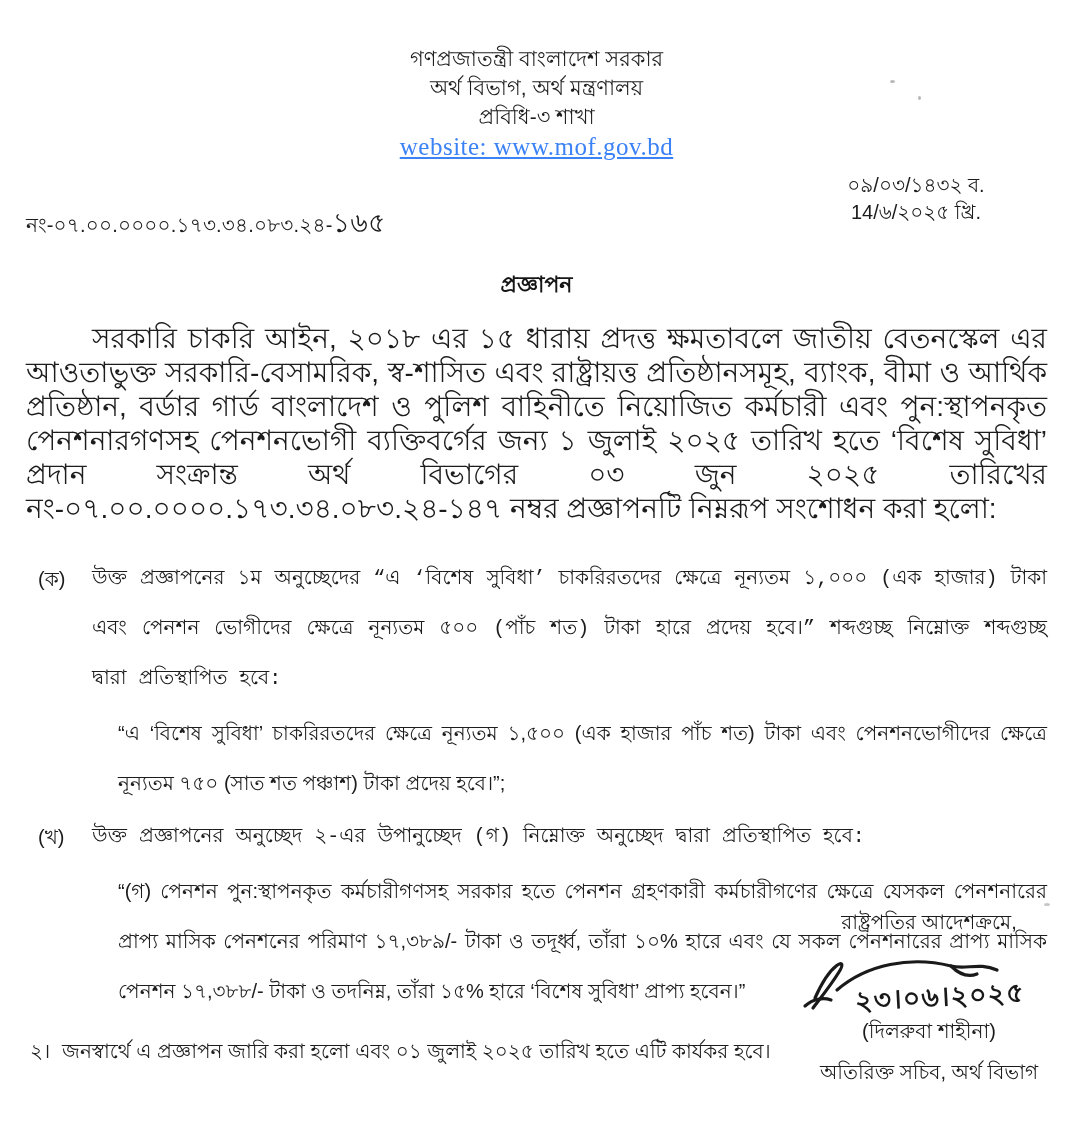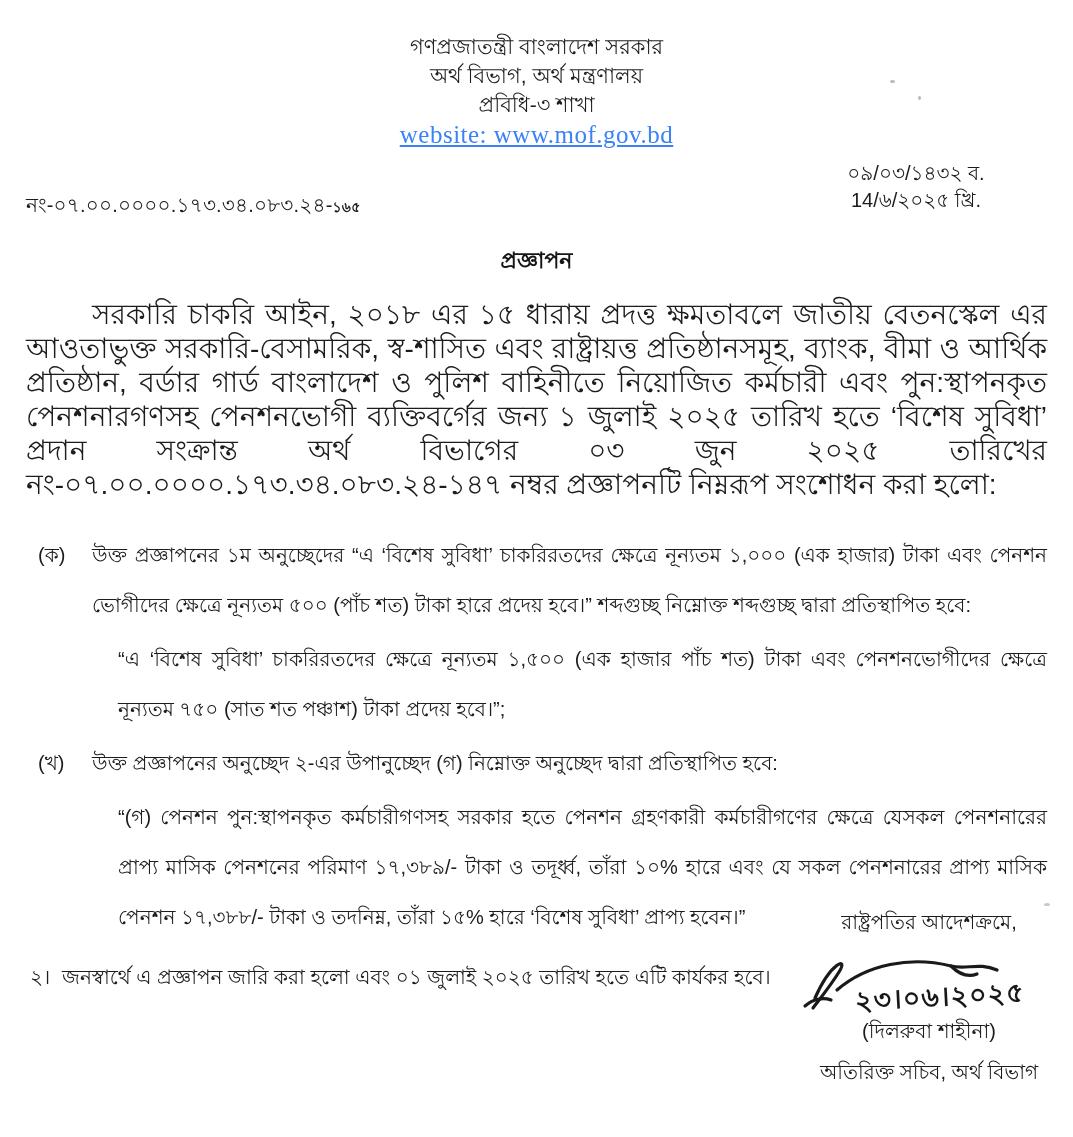--- a/index.html
+++ b/index.html
@@ -9,55 +9,55 @@
     height: 1137px;
     background: #ffffff;
     color: #222222;
     font-family: "Liberation Sans", sans-serif;
     box-sizing: border-box;
     padding: 0 26px;
     overflow: hidden;
   }
 
   
-  .doc-header { text-align: center; padding-top: 32px; font-size: 21px; line-height: 29px; color: #1d1d1d; }
+  .doc-header { text-align: center; padding-top: 44px; font-size: 21px; line-height: 29px; color: #1d1d1d; }
   .org-line { white-space: nowrap; }
   .website-link {
     display: inline-block;
     margin-top: 1px;
     font-family: "Liberation Serif", serif;
     font-size: 25px;
     color: #3b82f6;
     text-decoration: underline;
     letter-spacing: 0.5px;
   }
 
   
   .ref-date-row { display: flex; justify-content: space-between; margin-top: 10px; }
   .ref-no { font-size: 20px; padding-top: 30px; color: #1c1c1c; letter-spacing: 0.2px; white-space: nowrap; }
-  .ref-no .ref-serial { font-weight: bold; font-size: 14px; }
+  .ref-no .ref-serial { font-weight: normal; font-size: 27px; }
   .date-block { font-size: 20px; line-height: 27px; color: #1c1c1c; width: 250px; text-align: center; margin-right: 6px; }
   .date-row-mid { display: flex; justify-content: space-between; white-space: nowrap; }
   .date-dashes { letter-spacing: 1px; overflow: hidden; }
 
   
   .doc-title { text-align: center; font-weight: bold; font-size: 22px; margin-top: 20px; color: #161616; }
 
   
   .para1 {
     margin-top: 18px;
     font-size: 28px;
     line-height: 34px;
     text-align: justify;
     text-indent: 66px;
     color: #1c1c1c;
   }
   .item { display: flex; margin-top: 4px; font-size: 20px; line-height: 50px; color: #1c1c1c; }
   .item .marker { flex: 0 0 66px; box-sizing: border-box; padding-left: 12px; }
-  .item .item-body { flex: 1; text-align: justify; }
+  .item .item-body { flex: 1; text-align: justify; font-family: Liberation Mono, monospace; }
   .quote {
     margin: 4px 0 0 92px;
     font-size: 20px;
     line-height: 50px;
     text-align: justify;
     color: #1c1c1c;
   }
   .para2 { display: flex; margin-top: 10px; font-size: 20px; line-height: 50px; color: #1c1c1c; }
   .para2 .marker { flex: 0 0 36px; box-sizing: border-box; padding-left: 4px; }
 

